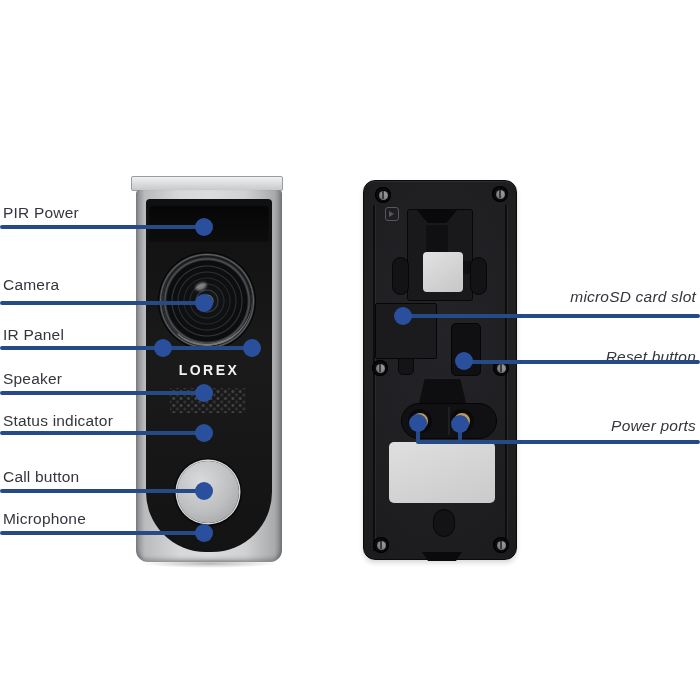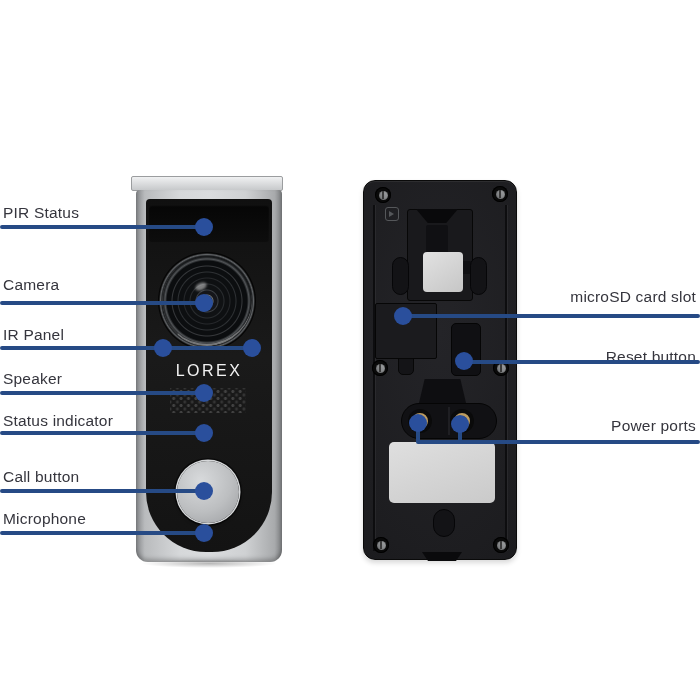--- a/index.html
+++ b/index.html
@@ -31,21 +31,21 @@
             #9aa0a6 0 2px,#1c1e20 3px 5px,#6d7277 6px,#15161a 7px 10px,#3c4045 11px,
             #101214 12px 16px,#2a2d30 17px,#0e1012 18px 22px,#26282b 23px,#0d0f11 24px 28px,
             #2e3134 29px,#0c0e10 30px 34px,#37393c 35px,#0b0d0f 36px 40px,#515457 42px,
             #17191b 44px 45px,#606366 46.5px,#0a0a0a 48px);}
   .camera::before{content:"";position:absolute;inset:3px;border-radius:50%;
           border-bottom:2px solid rgba(255,255,255,.4);border-left:1px solid rgba(255,255,255,.12);
           transform:rotate(-12deg);}
   .camera::after{content:"";position:absolute;left:36px;top:30px;width:12px;height:7px;border-radius:50%;
           background:rgba(255,255,255,.45);transform:rotate(-25deg);filter:blur(1px);}
   .brand{position:absolute;left:0;top:163px;width:100%;text-align:center;
-         font-size:16px;font-weight:normal;letter-spacing:2.5px;color:#f2f2f2;}
+         font-size:14px;font-weight:bold;letter-spacing:2.5px;color:#f2f2f2;}
   .speaker{position:absolute;left:24px;top:189px;width:76px;height:25px;
            background-image:
              radial-gradient(circle,#424242 1.1px,rgba(0,0,0,0) 1.9px),
              radial-gradient(circle,#343434 1.1px,rgba(0,0,0,0) 1.9px);
            background-size:7.4px 7px,7.4px 7px;background-position:0 0,3.7px 3.5px;}
   .callbtn{position:absolute;left:31px;top:262px;width:62px;height:62px;border-radius:50%;
            background:radial-gradient(circle at 38% 32%,#d8dadc,#bcbec0 55%,#9a9c9f 100%);
            box-shadow:0 0 0 1.5px #d6d8da,0 0 0 3px rgba(0,0,0,.55),0 2px 4px rgba(0,0,0,.4);}
   .mic{position:absolute;left:60px;top:337px;width:4px;height:4px;border-radius:50%;
        background:#000;box-shadow:0 1px 1px rgba(255,255,255,.15);}
@@ -99,21 +99,21 @@
          background:linear-gradient(160deg,#dfdfdf,#cacaca);}
   .bottom-oval{position:absolute;left:69px;top:328px;width:22px;height:28px;border-radius:11px;
          background:#131316;border:1px solid #060608;box-sizing:border-box;}
   .bottom-notch{position:absolute;left:58px;top:371px;width:40px;height:9px;background:#0a0a0c;
          clip-path:polygon(0 0,100% 0,85% 100%,15% 100%);}
 
   
   .ann{z-index:10;}
   .alabel{position:absolute;font-size:15.5px;line-height:18px;color:#35353d;letter-spacing:.2px;white-space:nowrap;}
   .alabel.left{left:3px;}
-  .alabel.right{right:4px;text-align:right;}
+  .alabel.right{right:4px;text-align:right;font-style:italic;}
   .aline{position:absolute;height:4px;background:#264a85;border-radius:2px;z-index:10;}
   .avline{position:absolute;width:4px;background:#264a85;z-index:10;}
   .adot{position:absolute;width:18px;height:18px;border-radius:50%;background:#2a4f9c;z-index:11;}
 </style>
 </head>
 <body>
 
 <div class="canvas">
 
 
@@ -157,21 +157,21 @@
       <div class="power-divider"></div>
       <div class="terminal term-l"></div>
       <div class="terminal term-r"></div>
     </div>
     <div class="gray-label"></div>
     <div class="bottom-oval"></div>
     <div class="bottom-notch"></div>
   </div>
 
   <div class="ann">
-    <div class="alabel left" style="top:204px;">PIR Status</div>
+    <div class="alabel left" style="top:204px;">PIR Power</div>
     <div class="aline" style="left:0;top:225px;width:204px;"></div>
     <div class="adot" style="left:195px;top:218px;"></div>
 
     <div class="alabel left" style="top:276px;">Camera</div>
     <div class="aline" style="left:0;top:301px;width:204px;"></div>
     <div class="adot" style="left:195px;top:294px;"></div>
 
     <div class="alabel left" style="top:326px;">IR Panel</div>
     <div class="aline" style="left:0;top:346px;width:252px;"></div>
     <div class="adot" style="left:154px;top:339px;"></div>

